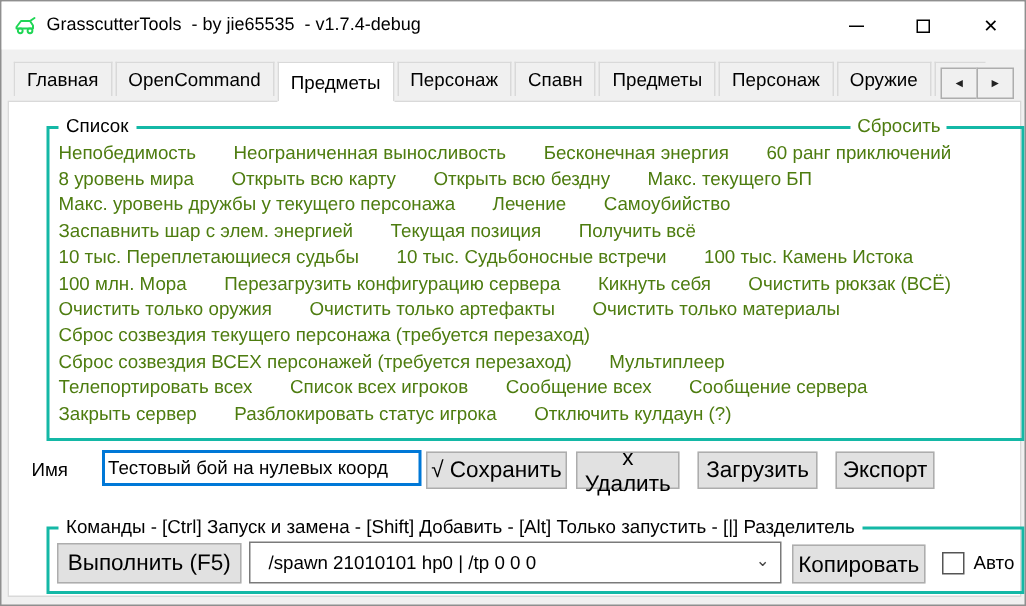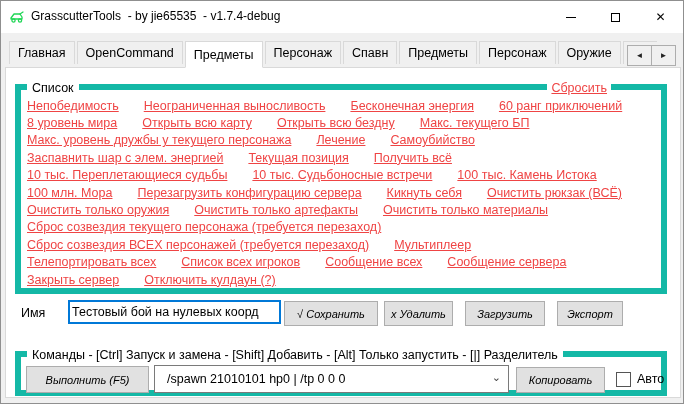--- a/index.html
+++ b/index.html
@@ -22,33 +22,33 @@
   .tab-bar { position:absolute; left:8px; top:40px; height:27px; width:648px; display:flex; align-items:flex-start; overflow:hidden; white-space:nowrap; }
   .tab { height:23px; line-height:22px; padding:0 8px; font-size:12.5px; color:#000; background:#f0f0f0; border:1px solid #d9d9d9; border-bottom:none; margin-right:2px; flex:0 0 auto; }
   .tab.selected { height:27px; line-height:27px; background:#ffffff; border:1px solid #d9d9d9; border-bottom:1px solid #ffffff; position:relative; z-index:3; margin-bottom:-1px; }
   .tab-scrollers { position:absolute; right:7px; top:44px; z-index:4; display:flex; background:#f0f0f0; }
   .tab-scroll-btn { width:25px; height:21px; background:#f0f0f0; border:1px solid #adadad; font-size:8px; color:#222; display:flex; align-items:center; justify-content:center; margin-left:-1px; }
 
   
   .page { position:absolute; left:4px; top:66px; width:676px; height:331px; background:#ffffff; border:1px solid #d9d9d9; }
 
   
-  .groupbox { position:absolute; border:6px solid #14b8a6; }
+  .groupbox { position:absolute; border:2px solid #14b8a6;margin-left:16px; }
   .group-label { position:absolute; top:-9px; left:6px; background:#ffffff; padding:0 5px; font-size:12.5px; color:#000; white-space:nowrap; }
   .group-list { left:9px; top:16px; width:652px; height:210px; }
   .reset-link { position:absolute; top:-9px; right:50px; background:#ffffff; padding:0 4px; }
 
-  .link { color:#ef4444; text-decoration:underline; cursor:pointer; white-space:nowrap; }
+  .link { color:#4d7c0f; cursor:pointer; white-space:nowrap; }
   .links-area { position:absolute; left:6px; top:7px; right:2px; }
   .link-row { display:flex; flex-wrap:nowrap; gap:25px; height:17.4px; align-items:center; font-size:12.5px; white-space:nowrap; }
 
   
   .name-label { position:absolute; left:15px; top:238px; font-size:12.5px; color:#000; }
   .name-input { position:absolute; left:62px; top:232px; width:213px; height:24px; border:2px solid #0078d7; background:#fff; font-family:"Liberation Sans","DejaVu Sans",sans-serif; font-size:12.5px; padding:0 2px; color:#000; outline:none; }
-  .btn { position:absolute; height:25px; background:#e1e1e1; border:1px solid #adadad; font-family:"Liberation Sans","DejaVu Sans",sans-serif; font-size:11px; color:#000; display:flex; align-items:center; justify-content:center;font-style:italic; }
+  .btn { position:absolute; height:25px; background:#e1e1e1; border:1px solid #adadad; font-family:"Liberation Sans","DejaVu Sans",sans-serif; font-size:15px; color:#000; display:flex; align-items:center; justify-content:center; }
   .btn-save   { left:278px; top:233px; width:94px; }
   .btn-delete { left:378px; top:233px; width:69px; }
   .btn-load   { left:459px; top:233px; width:80px; }
   .btn-export { left:551px; top:233px; width:66px; }
 
   
   .group-commands { left:9px; top:283px; width:652px; height:45px; }
   .btn-run { left:5px; top:9px; width:123px; height:27px; position:absolute; }
   .combo { position:absolute; left:133px; top:8px; width:355px; height:28px; background:#fff; border:1px solid #7a7a7a; font-size:12.5px; display:flex; align-items:center; padding-left:12px; color:#000; }
   .combo-arrow { position:absolute; right:7px; top:5px; font-size:11px; color:#444; }
@@ -150,20 +150,21 @@
             <span class="link">Мультиплеер</span>
           </div>
           <div class="link-row">
             <span class="link">Телепортировать всех</span>
             <span class="link">Список всех игроков</span>
             <span class="link">Сообщение всех</span>
             <span class="link">Сообщение сервера</span>
           </div>
           <div class="link-row">
             <span class="link">Закрыть сервер</span>
+            <span class="link">Разблокировать статус игрока</span>
             <span class="link">Отключить кулдаун (?)</span>
           </div>
         </div>
     </div>
 
     <span class="name-label">Имя</span>
     <input class="name-input" type="text" value="Тестовый бой на нулевых коорд" style="">
     <button class="btn btn-save">√ Сохранить</button>
     <button class="btn btn-delete">x Удалить</button>
     <button class="btn btn-load">Загрузить</button>

